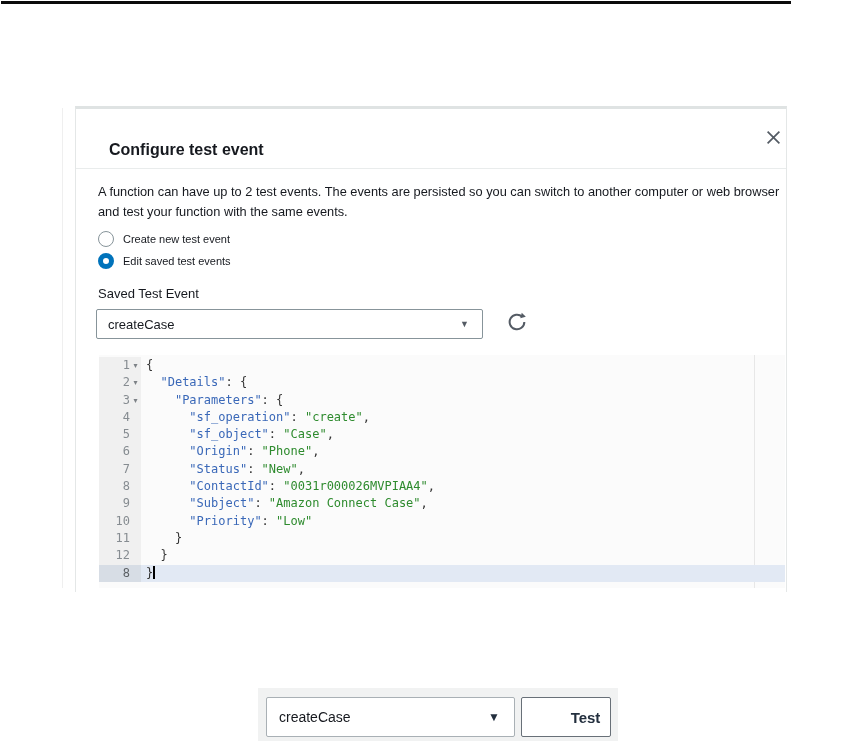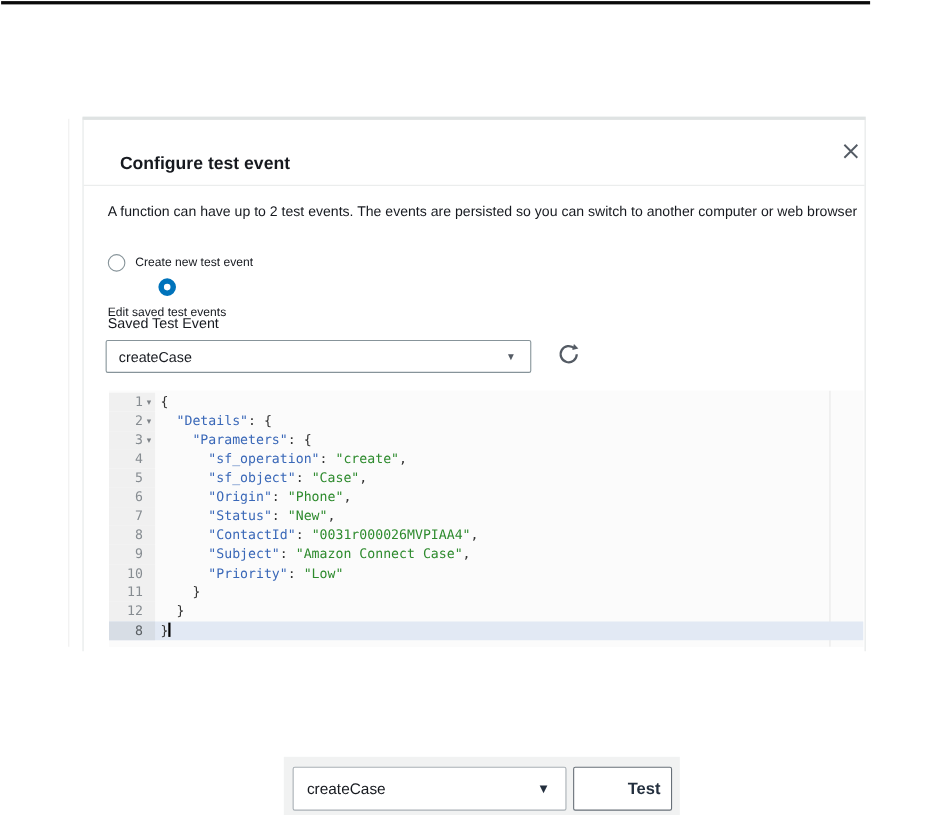--- a/index.html
+++ b/index.html
@@ -22,21 +22,21 @@
   }
   .close-btn{
     position:absolute;right:2px;top:50%;transform:translateY(-50%);
     width:22px;height:22px;background:none;border:none;padding:0;cursor:pointer;
     display:flex;align-items:center;justify-content:center;
   }
   .desc{position:absolute;left:22px;top:73px;font-size:12.8px;line-height:20px;color:#16191f;white-space:nowrap;}
 
   .radio-row{position:absolute;left:22px;display:flex;align-items:center;gap:9px;font-size:11px;cursor:pointer;}
   .radio-row.r1{top:122px;}
-  .radio-row.r2{top:144px;flex-direction:column;}
+  .radio-row.r2{top:144px;}
   .radio-dot{width:16px;height:16px;border-radius:50%;box-sizing:border-box;background:#fff;flex:0 0 auto;}
   .radio-dot.unchecked{border:1px solid #87949a;}
   .radio-dot.checked{border:5px solid #0073bb;}
 
   .field-label{position:absolute;left:22px;top:177px;font-size:13px;color:#16191f;}
 
   .aws-select{
     position:absolute;left:20px;top:200px;width:387px;height:30px;box-sizing:border-box;
     background:#fff;border:1px solid #87949a;border-radius:2px;cursor:pointer;
     display:flex;align-items:center;font-size:13px;color:#16191f;
@@ -100,20 +100,21 @@
       <span>
         <svg width="15" height="15" viewBox="0 0 14 14">
             <path d="M1.5 1.5 L12.5 12.5 M12.5 1.5 L1.5 12.5" stroke="#545b64" stroke-width="1.6" fill="none"></path>
           </svg>
       </span>
     </button>
   </div>
 
   <div class="desc">
     <div>A function can have up to 2 test events. The events are persisted so you can switch to another computer or web browser</div>
+    <div>and test your function with the same events.</div>
   </div>
 
   <div class="radio-row r1">
     <span class="radio-dot unchecked"></span>
     <span>Create new test event</span>
   </div>
   <div class="radio-row r2">
     <span class="radio-dot checked"></span>
     <span>Edit saved test events</span>
   </div>

